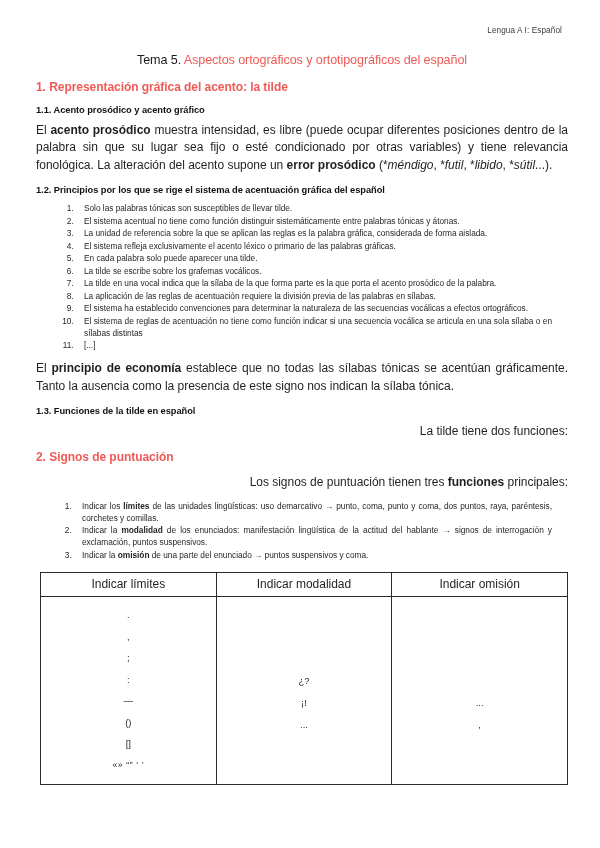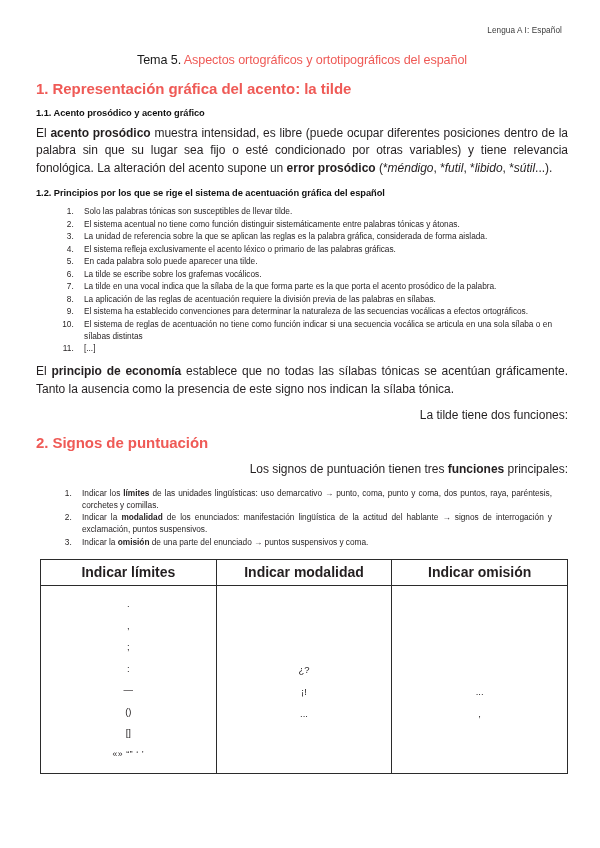--- a/index.html
+++ b/index.html
@@ -39,21 +39,21 @@
     font-weight: normal;
     margin: 0 0 13px 0;
     letter-spacing: -.1px;
   }
   .doc-title .black { color: #1a1a1a; }
   .doc-title .red { color: #ef5a56; }
 
   
   h2.sec {
     color: #ef5a56;
-    font-size: 15px;
+    font-size: 12px;
     font-weight: bold;
     margin: 0 0 10px 0;
     letter-spacing: -.05px;
   }
   h3.sub {
     color: #111111;
     font-size: 9.3px;
     font-weight: bold;
     margin: 11px 0 7px 0;
     letter-spacing: -.05px;
@@ -96,22 +96,22 @@
     margin: 11px 0 0 4px;
     table-layout: fixed;
     border: 1.1px solid #2b2b2b;
   }
   table.punct th, table.punct td {
     border: 1.1px solid #2b2b2b;
     text-align: center;
     vertical-align: top;
   }
   table.punct th {
-    font-size: 14px;
-    font-weight: bold;
+    font-size: 12px;
+    font-weight: normal;
     padding: 4px 2px 5px 2px;
     letter-spacing: -.02px;
   }
   table.punct td {
     font-size: 9.5px;
     padding: 7px 2px 8px 2px;
     line-height: 1;
     height: 172px;
   }
   .sym-stack {
@@ -160,20 +160,21 @@
       <li>La tilde se escribe sobre los grafemas vocálicos.</li>
       <li>La tilde en una vocal indica que la sílaba de la que forma parte es la que porta el acento prosódico de la palabra.</li>
       <li>La aplicación de las reglas de acentuación requiere la división previa de las palabras en sílabas.</li>
       <li>El sistema ha establecido convenciones para determinar la naturaleza de las secuencias vocálicas a efectos ortográficos.</li>
       <li>El sistema de reglas de acentuación no tiene como función indicar si una secuencia vocálica se articula en una sola sílaba o en sílabas distintas</li>
       <li>[...]</li>
     </ol>
 
   <p class="body">El <b>principio de economía</b> establece que no todas las sílabas tónicas se acentúan gráficamente. Tanto la ausencia como la presencia de este signo nos indican la sílaba tónica.</p>
 
+  <h3 class="sub">1.3. Funciones de la tilde en español</h3>
 
   <p class="body plain">La tilde tiene dos funciones:</p>
 
 
   <h2 class="sec">2. Signos de puntuación</h2>
 
   <p class="body plain">Los signos de puntuación tienen tres <b>funciones</b> principales:</p>
 
   <ol class="numlist tight">
       <li>Indicar los <b>límites</b> de las unidades lingüísticas: uso demarcativo → punto, coma, punto y coma, dos puntos, raya, paréntesis, corchetes y comillas.</li>

